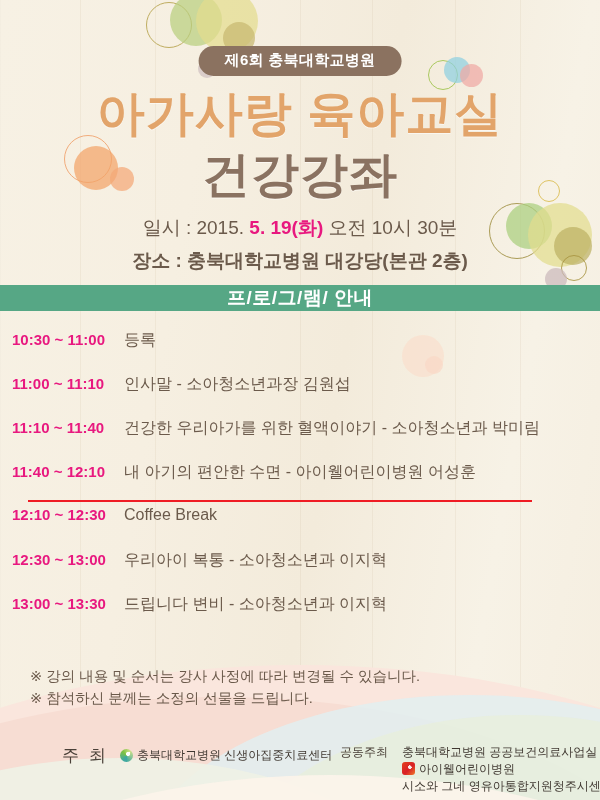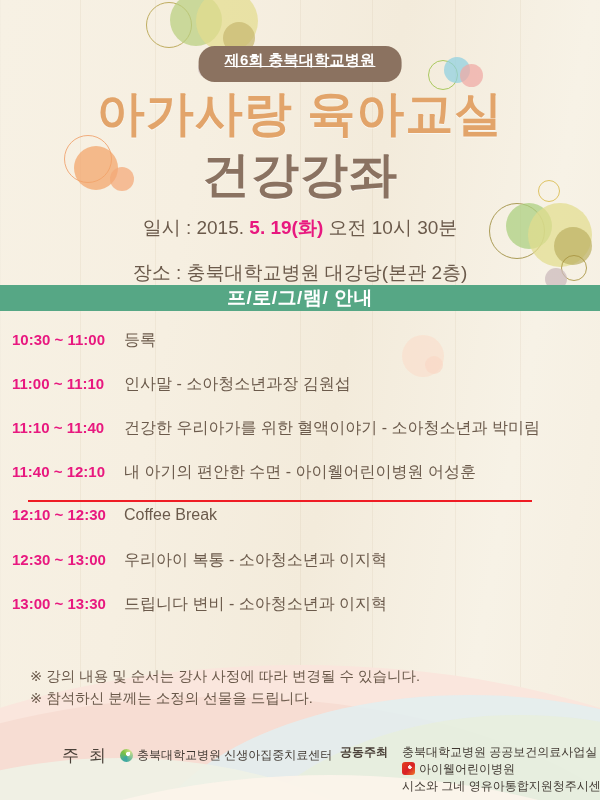--- a/index.html
+++ b/index.html
@@ -27,26 +27,25 @@
   
   .circ { position:absolute; border-radius:50%; }
   .ring { position:absolute; border-radius:50%; background:transparent; }
 
   
   #badge {
     position:absolute; left:50%; top:46px; transform:translateX(-50%);
     background:#8b7260;
     color:#ffffff;
     border-radius:16px;
-    padding:5px 26px 12px;
+    padding:5px 26px 6px;
     font-size:15px; font-weight:bold;
     letter-spacing:0.3px;
     white-space:nowrap;
     z-index:6;
-    text-decoration:underline;
   }
 
   
   #title1 {
     position:absolute; left:0; right:0; top:82px;
     text-align:center;
     font-size:48px; font-weight:bold;
     color:#e2a46a;
     letter-spacing:1px;
     z-index:6;
@@ -65,21 +64,21 @@
   
   .infoline {
     position:absolute; left:0; right:0;
     text-align:center;
     font-size:19px;
     color:#6b5a4b;
     z-index:6;
     white-space:nowrap;
   }
   #dateline { top:215px; }
-  #placeline { top:260px; }
+  #placeline { top:248px;font-weight:bold; }
   .hl { color:#e8187f; font-weight:bold; }
 
   
   #banner {
     position:absolute; left:0; right:0; top:285px; height:26px;
     background:#56a785;
     color:#ffffff;
     display:flex; align-items:center; justify-content:center;
     font-size:19px; font-weight:bold;
     letter-spacing:0.5px;
@@ -127,21 +126,21 @@
   #footer {
     position:absolute; left:0; right:0; top:742px; height:58px;
     z-index:8;
     font-size:11.5px;
     color:#4a4038;
   }
   #host-block { position:absolute; left:62px; top:2px; display:flex; align-items:center; }
   #host-label { font-weight:normal; letter-spacing:10px; margin-right:4px; font-size:17px;text-align:center; }
   #host-name { font-size:12px; color:#3f3730; }
   #co-block { position:absolute; left:340px; top:2px; }
-  #co-label { font-weight:bold; font-size:12px; float:left; margin-right:8px; }
+  #co-label { font-weight:normal; font-size:12px; float:left; margin-right:8px; }
   .co-line { font-size:12px; color:#3f3730; line-height:17px; margin-left:62px; white-space:nowrap; }
 
   .logo-spiral {
     display:inline-block; width:13px; height:13px; border-radius:50%;
     margin-right:4px; vertical-align:-2px;
     background:
       radial-gradient(circle at 62% 38%, #ffffff 0 18%, rgba(255,255,255,0) 19%),
       conic-gradient(from 210deg, #3fa9a0 0deg, #7fc241 110deg, #cfe08a 190deg, #3fa9a0 330deg);
   }
   .logo-square {

